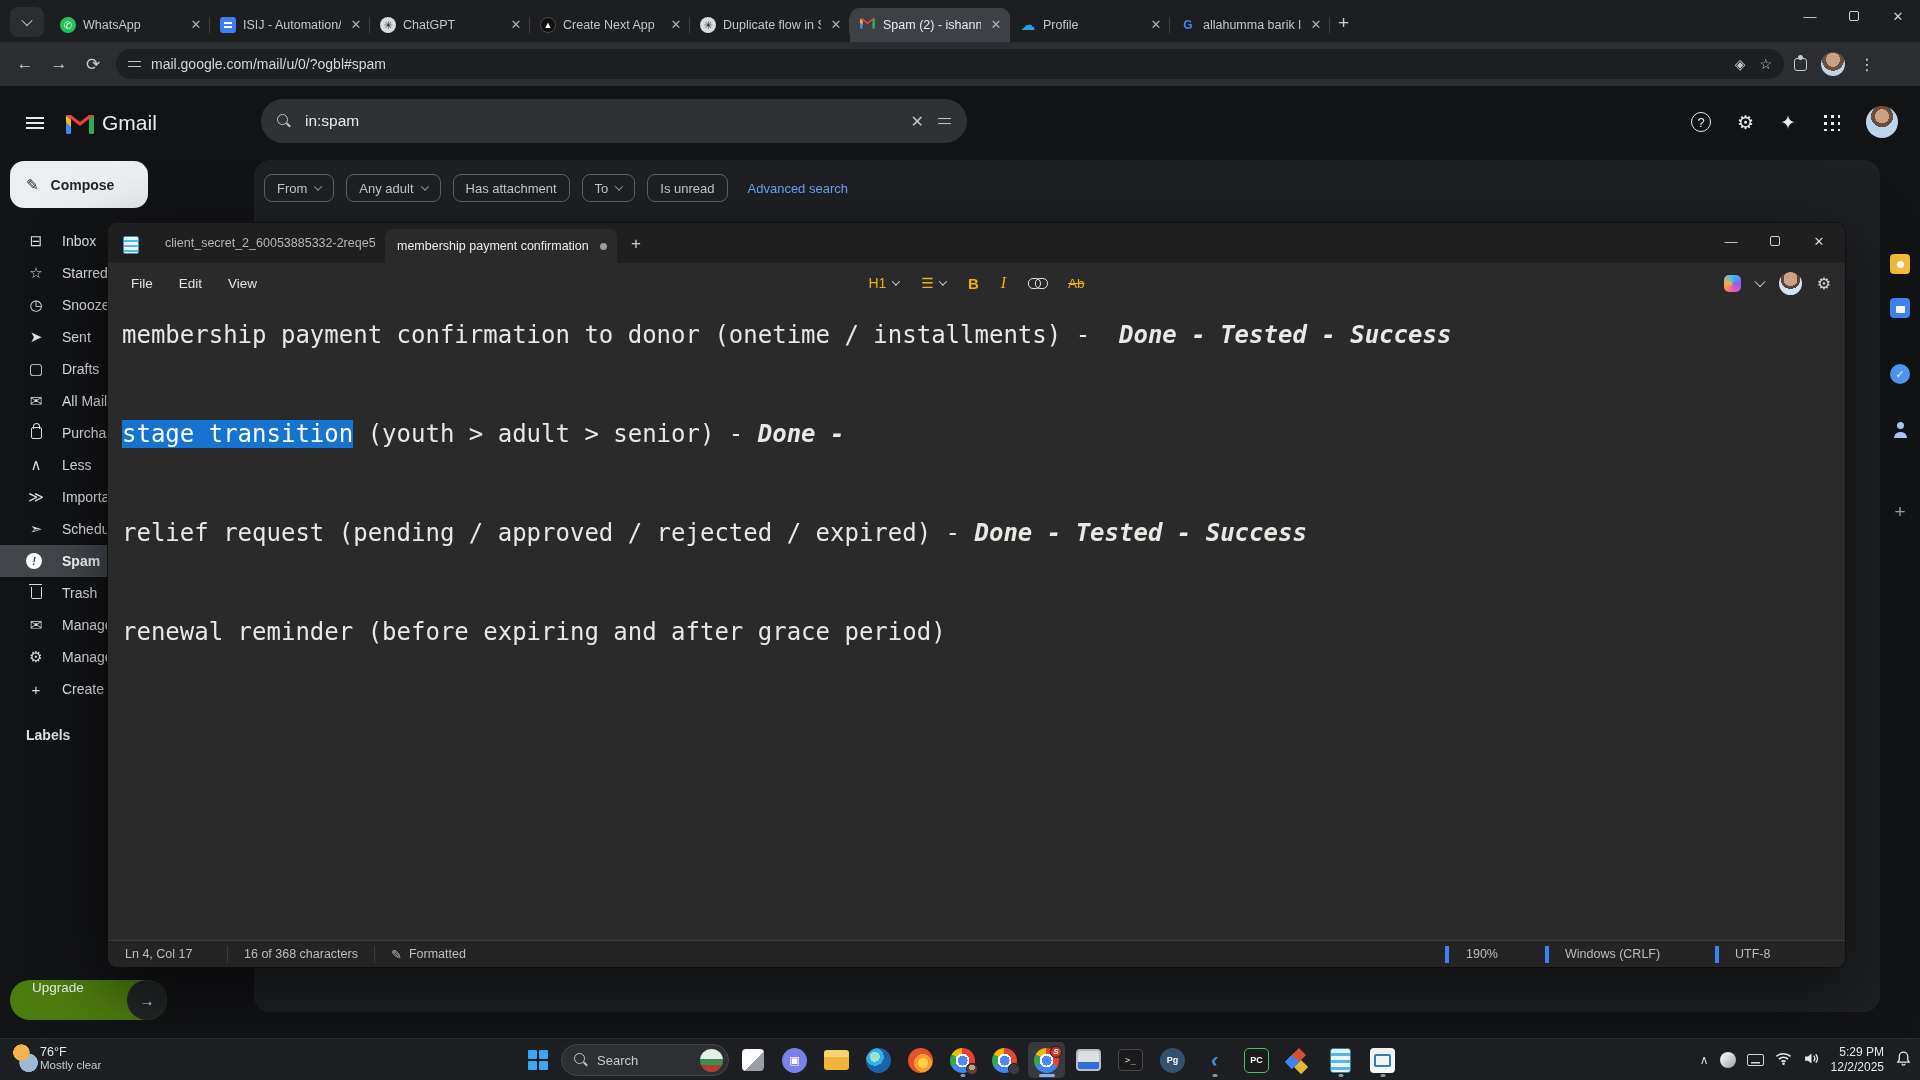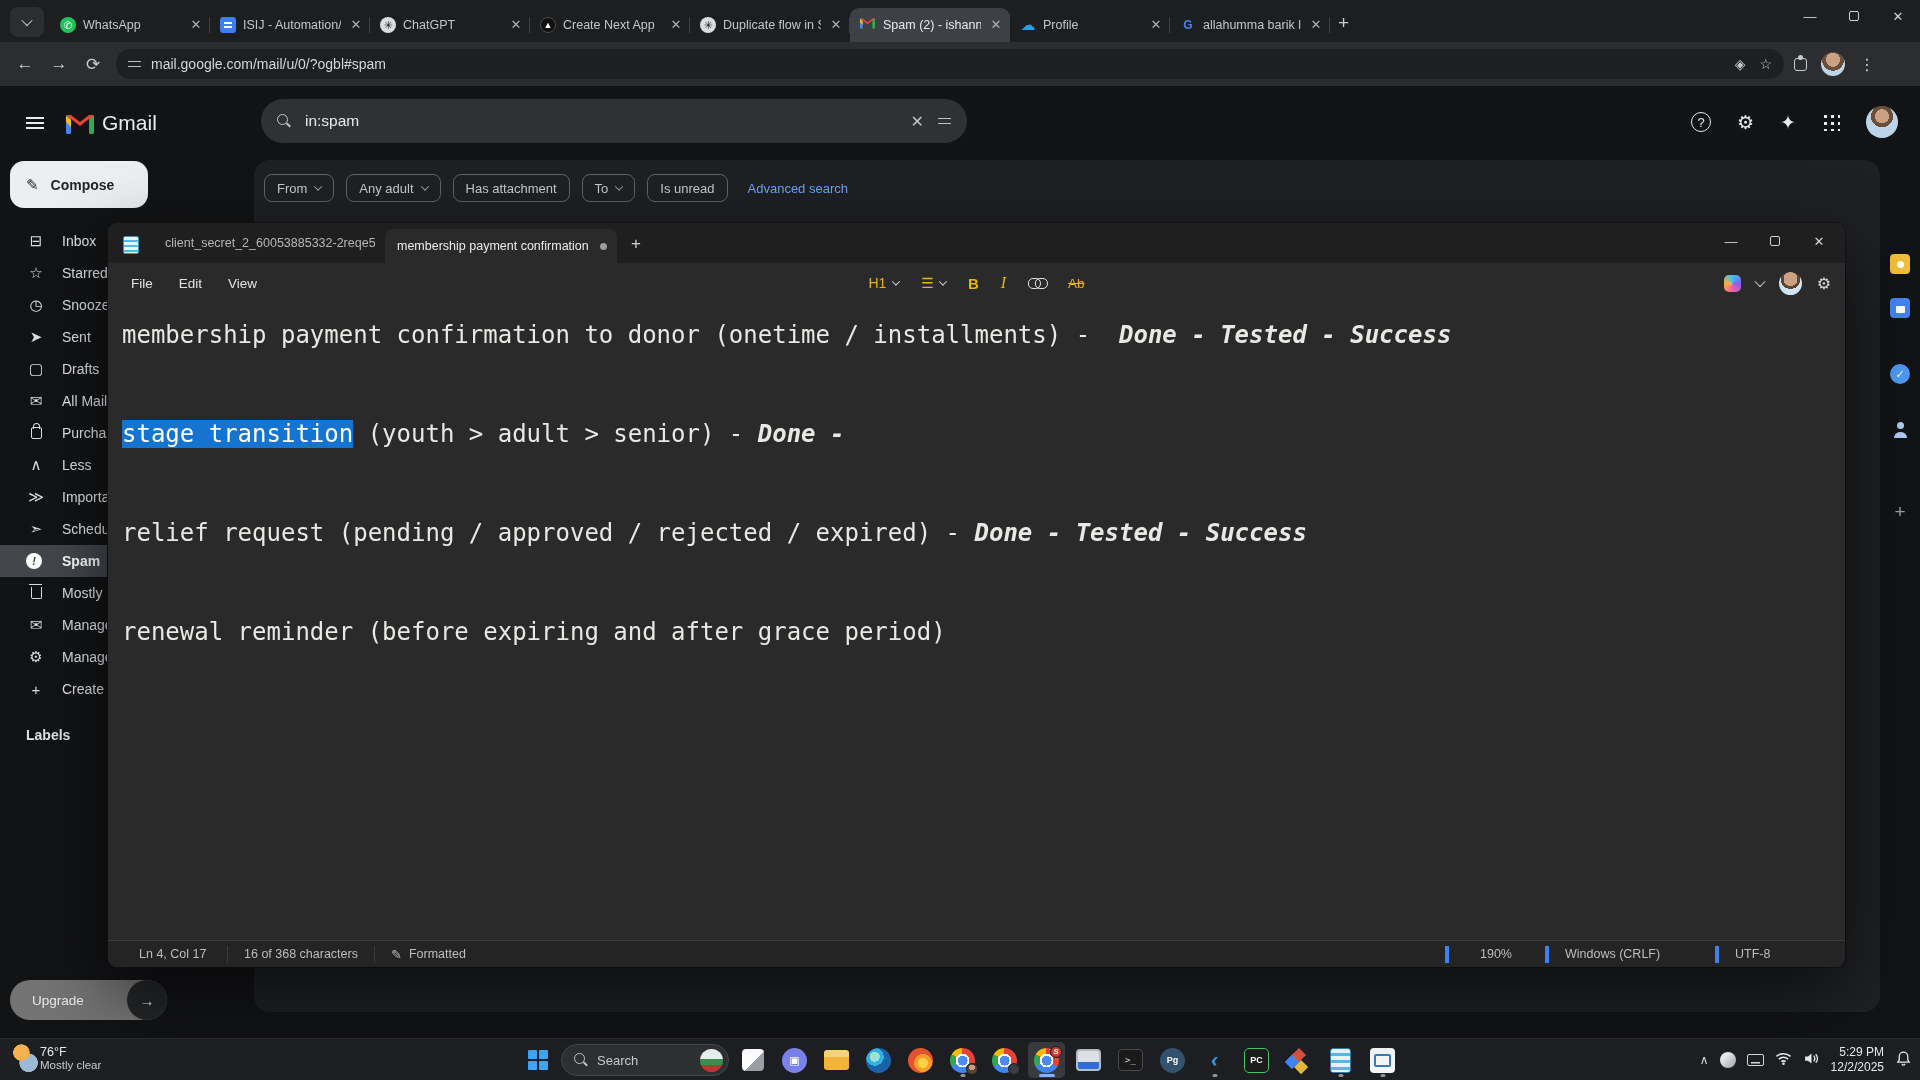--- a/index.html
+++ b/index.html
@@ -107,22 +107,22 @@
   .ic-bag::before { content:""; position:absolute; top:-5px; left:1px; width:5px; height:5px;
     border:1.5px solid #dadde0; border-bottom:none; border-radius:4px 4px 0 0; }
   .ic-trash { width:11px; height:12px; border:1.5px solid #dadde0; border-top:none; border-radius:0 0 2px 2px;
     position:relative; display:inline-block; }
   .ic-trash::before { content:""; position:absolute; top:-3px; left:-3px; width:13px;
     border-top:1.5px solid #dadde0; }
   .ic-spam { width:16px; height:16px; border-radius:50%; background:#d8dadd; color:#3c4043;
     font-size:11px; font-weight:bold; display:flex; align-items:center; justify-content:center; }
   .sb-item.selected .ic-spam { background:#fff; }
   .labels-h { margin:22px 0 0 26px; color:#e0e2e5; font-size:14px; font-weight:bold; }
-  .upgrade { position:absolute; left:10px; top:820px; width:157px; height:40px; background:#737373;
-    border-radius:20px; display:flex; align-items:center; color:#e8eaed; font-size:13.5px;
+  .upgrade { position:absolute; left:10px; top:820px; width:157px; height:40px; background:#4d7c0f;
+    border-radius:20px; display:flex; color:#e8eaed; font-size:13.5px;
     padding-left:22px; }
   .upgrade .arr { margin-left:auto; width:40px; height:40px; border-radius:50%; background:#232527;
     display:flex; align-items:center; justify-content:center; font-size:15px; }
 
   .gm-main { width:1626px; height:852px; background:#1e2023; border-radius:16px; position:relative; }
   .chips { display:flex; align-items:center; gap:12px; padding:14px 0 0 10px; }
   .chip { height:28px; border:1px solid #5f6368; border-radius:8px; color:#c6c9cd; font-size:13px;
     display:flex; align-items:center; gap:8px; padding:0 12px; }
   .chip .caret-down { width:6px; height:6px; border-color:#9aa0a6; }
   .adv-link { font-size:13px; margin-left:8px; }
@@ -188,21 +188,21 @@
   .np-editor { flex:1; overflow:hidden; padding:16px 0 0 14px; cursor:text; }
   .np-line { font:24px/33px "DejaVu Sans Mono","Liberation Mono",monospace; color:#eae8e4;
     white-space:pre; margin-bottom:66px; }
   .np-line .em { font-weight:bold; font-style:italic; }
   .np-line .sel { background:#1574d0; color:#fff; }
 
   .np-status { height:27px; background:#242425; border-top:1px solid #3c3c3d; border-radius:0 0 9px 9px;
     display:flex; align-items:center; color:#bdbdbd; font-size:12.5px; flex-shrink:0; }
   .st-seg { padding:0 16px; border-right:1px solid #3a3a3b; height:17px; display:flex;
     align-items:center; gap:7px; }
-  .st-seg:first-child { padding-left:31px; min-width:120px; }
+  .st-seg:first-child { padding-left:17px; min-width:120px; }
   .st-seg.noborder { border-right:none; }
   .st-right { margin-left:auto; display:flex; }
   .st-right .st-seg { border-right:none; border-left:4px solid #3b82f6; }
   .st-right .st-seg.zoom { min-width:100px; }
   .st-ic { font-size:13px; color:#bdbdbd; }
 
   
   .taskbar { position:absolute; left:0; top:1038px; width:1920px; height:42px; background:#1d1f22;
     border-top:1px solid rgba(255,255,255,.05); }
   .weather { position:absolute; left:10px; top:4px; display:flex; align-items:center; }
@@ -442,21 +442,21 @@
             <span data-name="sidebar-item-label">Scheduled</span>
           </div>
           <div class="sb-item t-true selected" data-name="sidebar-item-spam">
             <span class="sb-ic" data-name="spam-icon">
               <i class="ic-spam">!</i>
             </span>
             <span data-name="sidebar-item-label">Spam</span>
           </div>
           <div class="sb-item t-true" data-name="sidebar-item-trash">
             <span class="sb-ic" data-name="trash-icon"><i class="ic-trash"></i></span>
-            <span data-name="sidebar-item-label">Mostly</span>
+            <span data-name="sidebar-item-label">Trash</span>
           </div>
           <div class="sb-item t-true" data-name="sidebar-item-manage-subscriptions">
             <span class="sb-ic" data-name="manage-subscriptions-icon">✉</span>
             <span data-name="sidebar-item-label">Manage subscriptions</span>
           </div>
           <div class="sb-item t-true" data-name="sidebar-item-manage-labels">
             <span class="sb-ic" data-name="gear-icon">⚙</span>
             <span data-name="sidebar-item-label">Manage labels</span>
           </div>
           <div class="sb-item t-true" data-name="sidebar-item-create-new-label">

